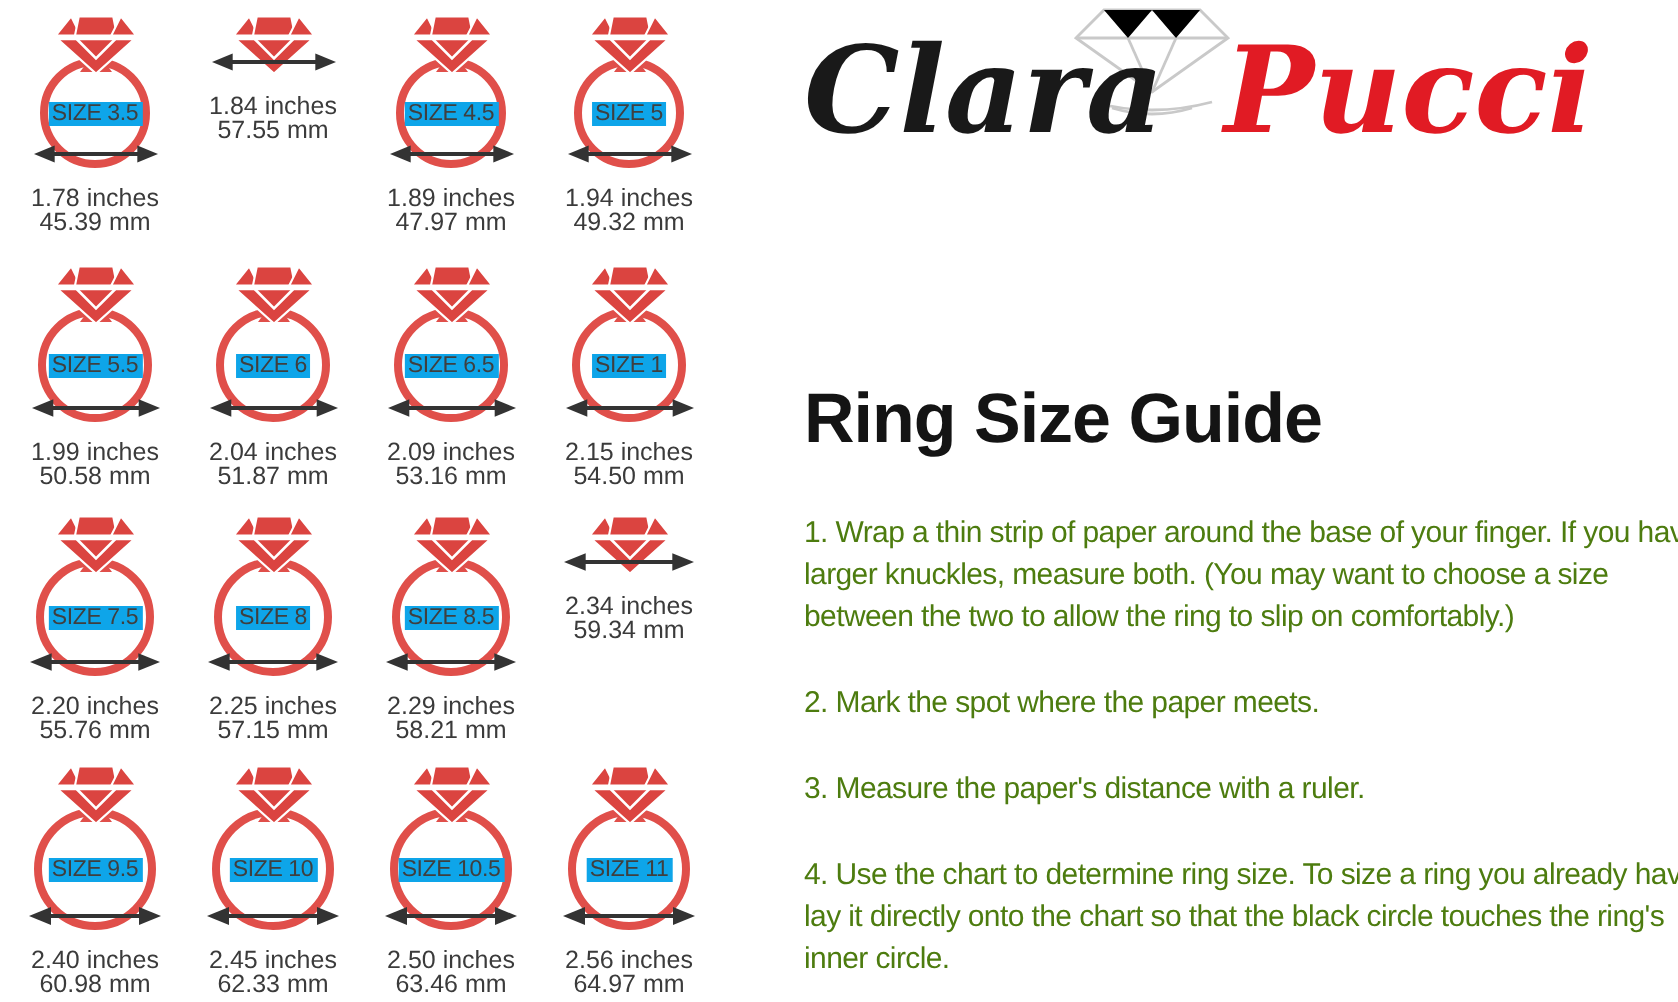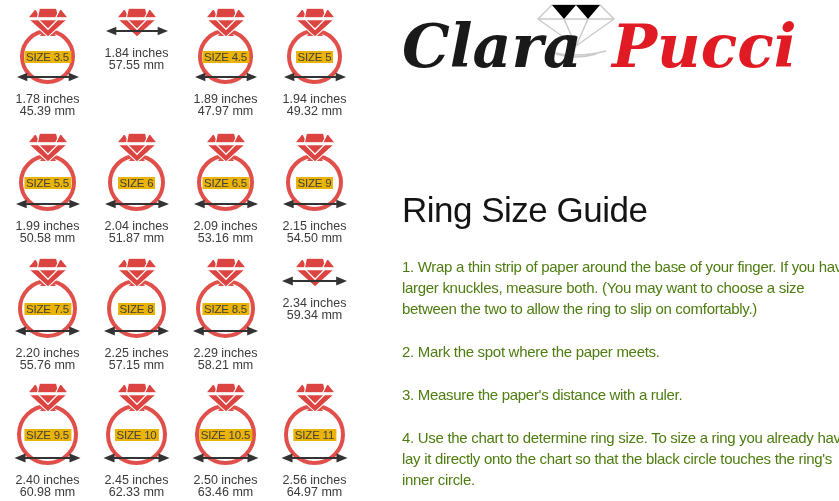--- a/index.html
+++ b/index.html
@@ -31,21 +31,21 @@
     border-left:8px solid transparent;border-right:8px solid transparent;
     border-bottom:11px solid #e04f4a;width:0;height:0;z-index:0;
   }
   .row0 .circle-wrap{width:47px;height:47px;}
   .row1 .circle-wrap{width:49px;height:49px;}
   .row2 .circle-wrap{width:51px;height:51px;}
   .row3 .circle-wrap{width:53px;height:53px;}
 
   .size-label{
     position:absolute;top:50%;left:50%;transform:translate(-50%,-50%);
-    background:#eab308;padding:0 2px;font-size:11.5px;letter-spacing:-0.2px;
+    background:#0ea5e9;padding:0 2px;font-size:11.5px;letter-spacing:-0.2px;
     color:#3f3f3f;white-space:nowrap;z-index:2;
   }
 
   .arrow{margin-top:-13px;height:12px;z-index:3;flex:none;}
   .row0 .arrow{width:62px;}
   .row1 .arrow{width:64px;}
   .row2 .arrow{width:65px;}
   .row3 .arrow{width:67px;}
   .arrow line{stroke:#333333;stroke-width:2;}
   .arrow polygon{fill:#333333;}
@@ -66,21 +66,21 @@
     font-family:"DejaVu Serif",serif;font-style:italic;font-weight:bold;
     font-size:60px;color:#e11b24;line-height:1;
   }
   .logo-diamond{position:absolute;left:134px;top:2px;width:84px;height:58px;z-index:0;}
   .logo-diamond path,.logo-diamond polygon,.logo-diamond line{
     fill:none;stroke:#c9c9c9;stroke-width:1.4;
   }
 
   .heading{
     position:absolute;left:2px;top:190px;margin:0;
-    font-size:35px;font-weight:normal;letter-spacing:-0.5px;color:#141414;
+    font-size:35px;font-weight:bold;letter-spacing:-0.5px;color:#141414;
   }
 
   .instructions{position:absolute;left:2px;top:256px;width:458px;}
   .instructions p{
     margin:0 0 22px 0;font-size:15px;line-height:21px;letter-spacing:-0.3px;
     color:#4d7c0f;
   }
 </style>
 </head>
 <body>
@@ -239,21 +239,21 @@
 
   <div class="cell row1">
     <svg class="diamond" viewBox="0 0 44 32" aria-hidden="true">
       <polygon points="1,11 9,1 14,11"></polygon>
       <polygon points="13,1 31,1 33,11 11,11"></polygon>
       <polygon points="30,11 35,1 43,11"></polygon>
       <polygon points="2,13 42,13 22,31"></polygon>
       <polyline points="12,13 22,23 32,13"></polyline>
     </svg>
     <div class="circle-wrap">
-      <span class="size-label">SIZE 9</span>
+      <span class="size-label">SIZE 1</span>
     </div>
     <svg class="arrow" viewBox="0 0 66 12" aria-hidden="true">
       <line x1="8" y1="6" x2="58" y2="6"></line>
       <polygon points="0,6 11,1.5 11,10.5"></polygon>
       <polygon points="66,6 55,1.5 55,10.5"></polygon>
     </svg>
     <div class="meas">
       <div class="inches">2.15 inches</div>
       <div class="mm">54.50 mm</div>
     </div>

